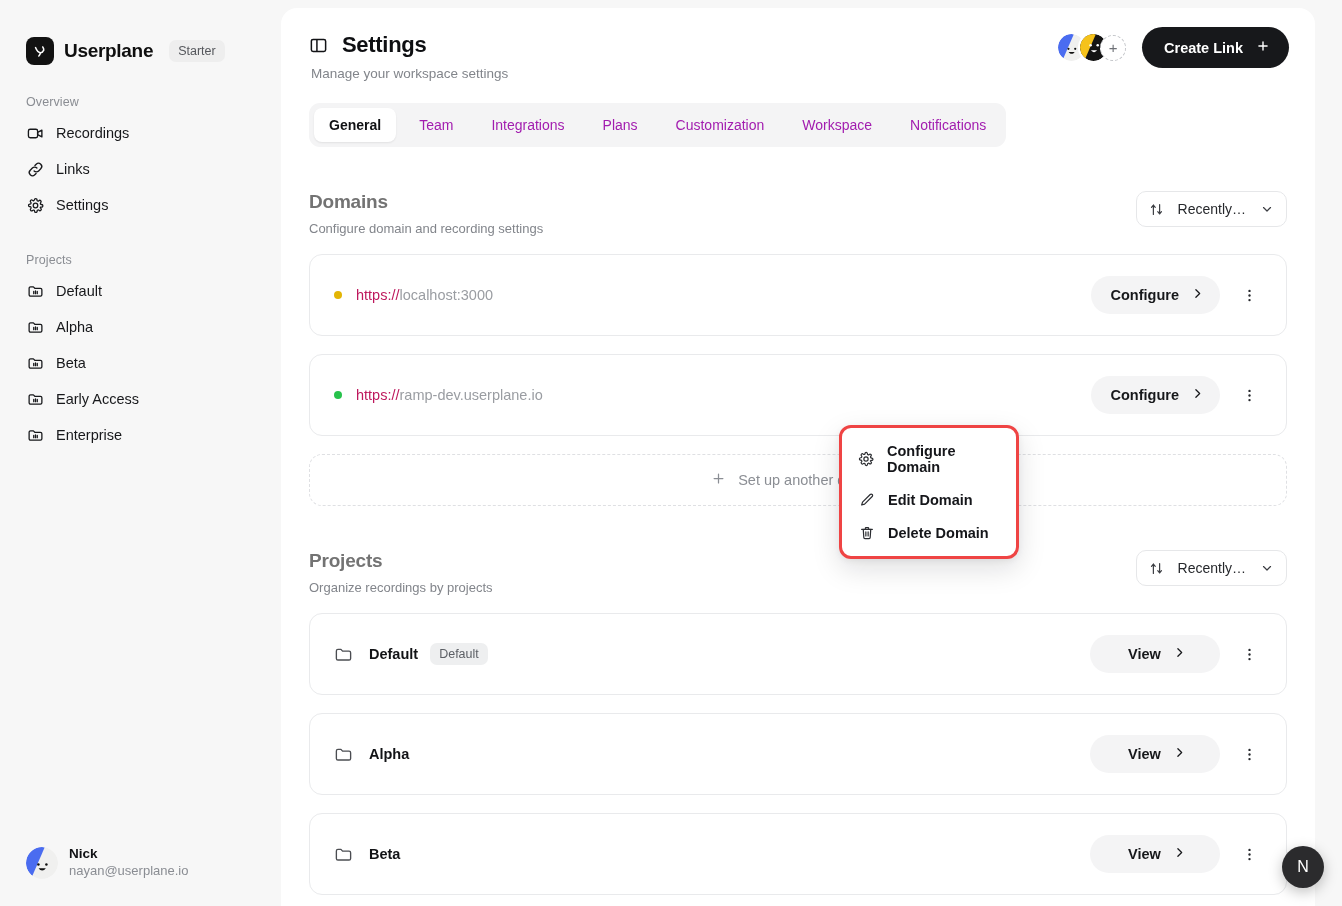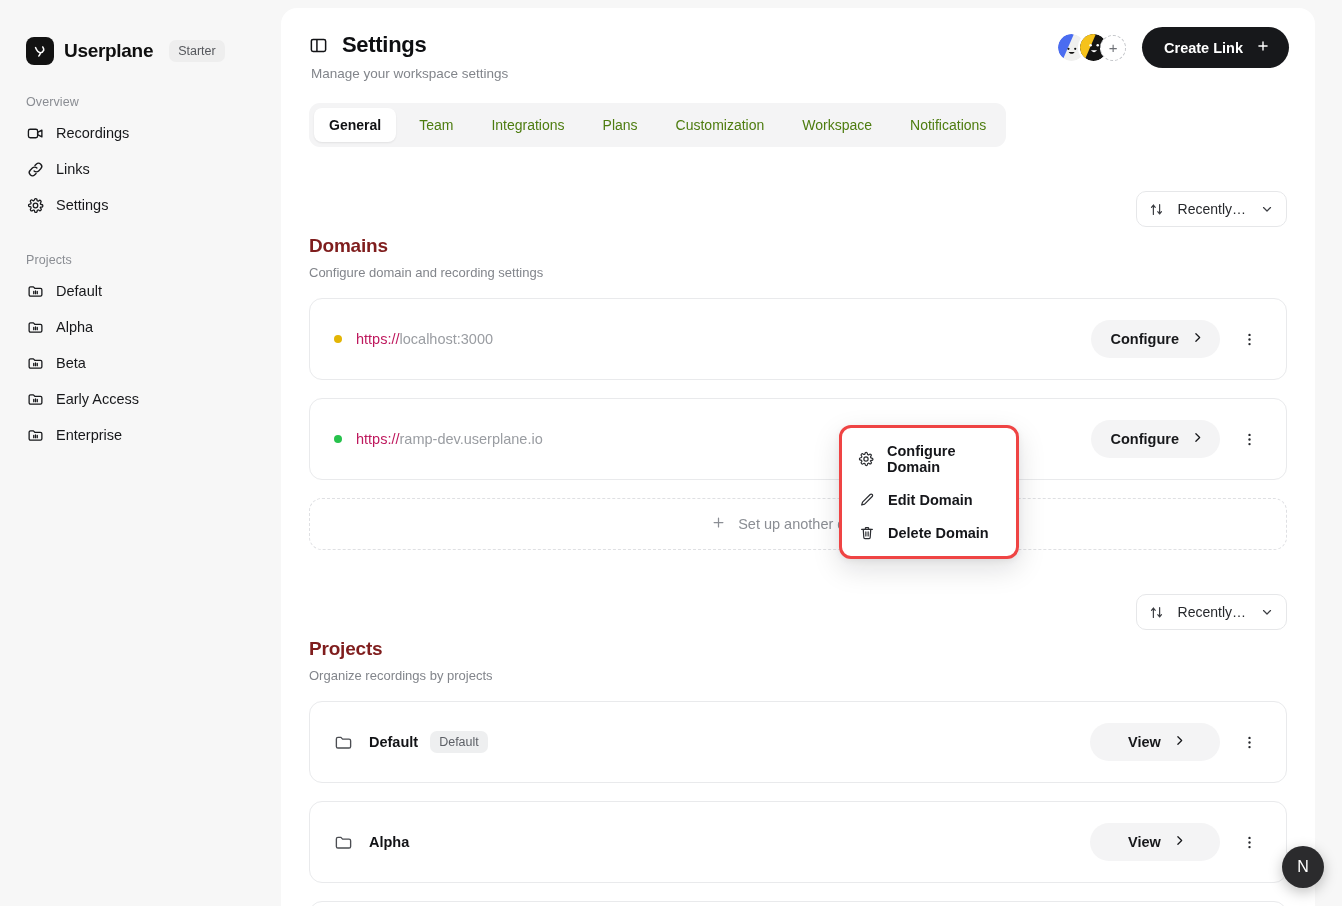--- a/index.html
+++ b/index.html
@@ -99,29 +99,29 @@
   }
 
   
   .tabs {
     margin: 22px 28px 0 28px;
     background: #f4f4f5; border-radius: 11px;
     display: inline-flex; align-items: center; gap: 8px;
     padding: 5px;
   }
   .tab {
-    font-size: 14px; color: #4d7c0f; padding: 9px 15px;
+    font-size: 14px; color: #a21caf; padding: 9px 15px;
     border-radius: 8px; cursor: pointer; white-space: nowrap;
   }
   .tab.active { background: #ffffff; color: #101114; font-weight: 600; box-shadow: 0 1px 2px rgba(0,0,0,.08); }
 
   
   .section { padding: 0 28px; margin-top: 44px; position: relative; }
   .section-head { display: flex; align-items: flex-start; justify-content: space-between; }
-  .section-title { font-size: 19px; font-weight: 700; color: #7f1d1d; letter-spacing: -0.2px; margin-top: 44px; }
+  .section-title { font-size: 19px; font-weight: 700; color: #737373; letter-spacing: -0.2px; }
   .section-sub { font-size: 13px; color: #82858b; margin-top: 8px; }
   .sort-select {
     display: flex; align-items: center; gap: 14px;
     border: 1px solid #e6e7e9; background: #fff;
     border-radius: 10px; padding: 9px 12px; cursor: pointer; min-width: 124px;
   }
   .sort-select .sv { font-size: 14px; color: #26282c; flex: 1; text-align: center; }
   .sort-select .ic { display: flex; align-items: center; color: #3b3d42; }
 
   .card {
@@ -285,20 +285,35 @@
         <span class="ic">
           <svg width="17" height="17" viewBox="0 0 24 24" fill="none" stroke="#17181b" stroke-width="1.8" stroke-linecap="round" stroke-linejoin="round">
             <path d="M3 7.5A2 2 0 015 5.5h4l2 2h8a2 2 0 012 2v7a2 2 0 01-2 2H5a2 2 0 01-2-2z"></path>
             <path d="M9.5 12v3M12 11v4M14.5 12v3"></path>
           </svg>
         </span>
         <span>Enterprise</span>
       </div>
     </nav>
 
+    <div class="user-card">
+      <span>
+        <svg class="face" width="32" height="32" viewBox="0 0 32 32">
+          <circle cx="16" cy="16" r="16" fill="#f0f0ef"></circle>
+          <path d="M16 0C7.2 0 0 7.2 0 16c0 5.2 2.5 9.9 6.4 12.8L18.6.6A16 16 0 0016 0z" fill="#4a6cf0"></path>
+          <circle cx="12.4" cy="17.6" r="1.25" fill="#111"></circle>
+          <circle cx="20.4" cy="17.6" r="1.25" fill="#111"></circle>
+          <path d="M12.6 21.2c1.1 1.5 2.2 2.2 3.6 2.2s2.5-.7 3.6-2.2z" fill="#111"></path>
+        </svg>
+      </span>
+      <span>
+        <span class="user-name" style="display:block">Nick</span>
+        <span class="user-mail" style="display:block">nayan@userplane.io</span>
+      </span>
+    </div>
   </aside>
 
   <main class="panel">
     <div class="panel-scroll">
 
       
       <div class="page-head">
         <div class="title-row">
           <span class="panel-toggle">
             <svg width="19" height="19" viewBox="0 0 24 24" fill="none" stroke="#121316" stroke-width="1.9" stroke-linejoin="round">

